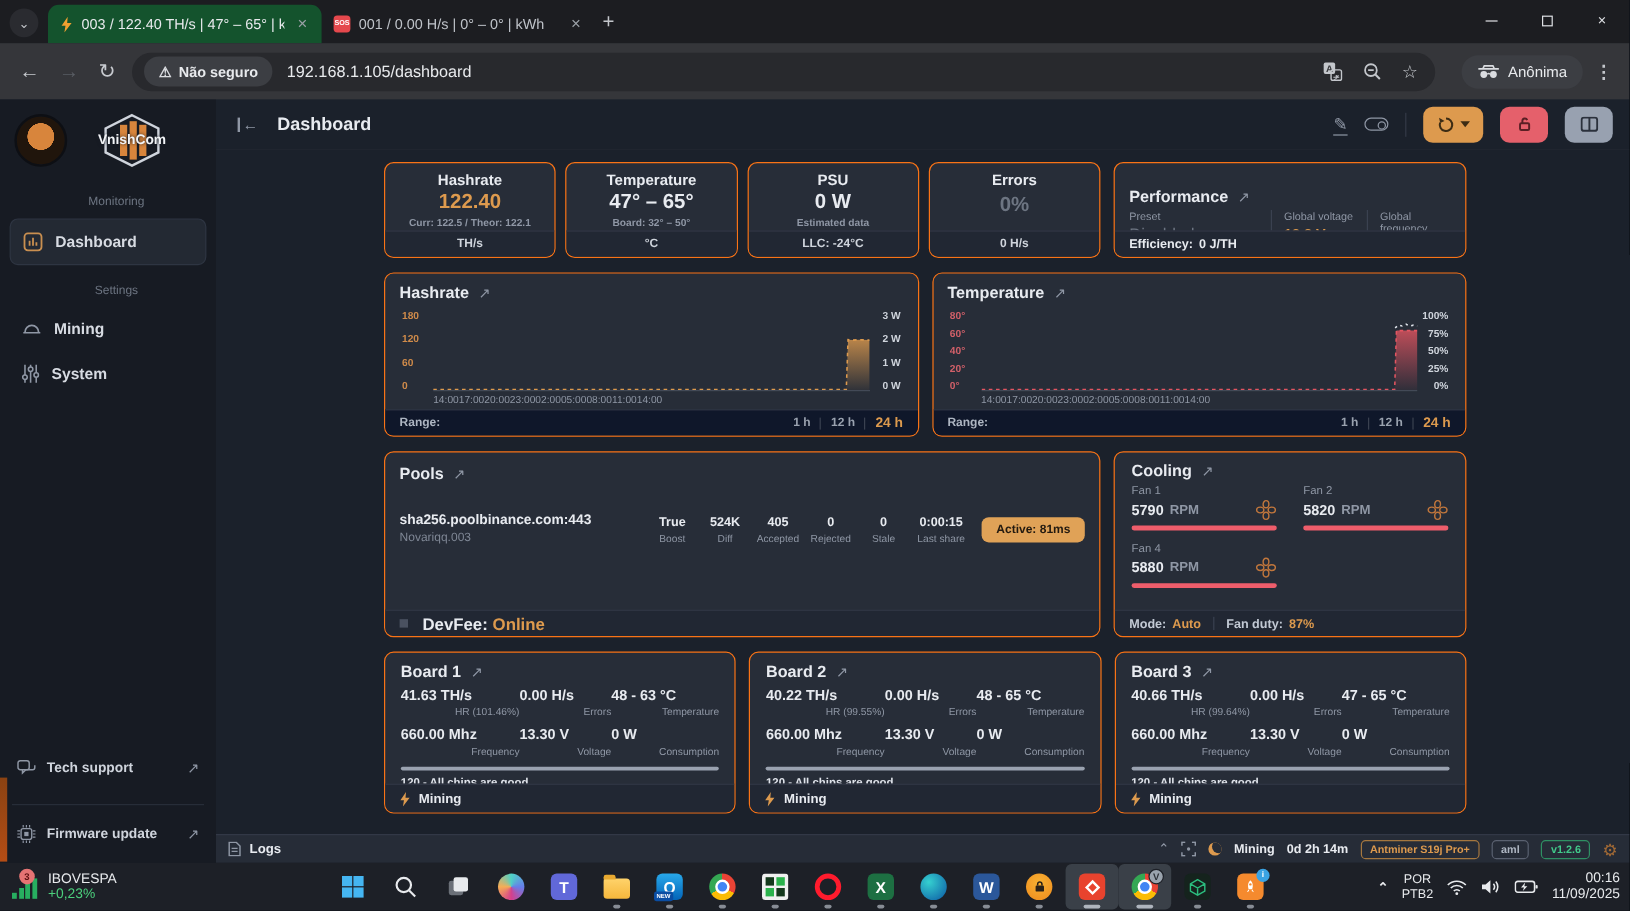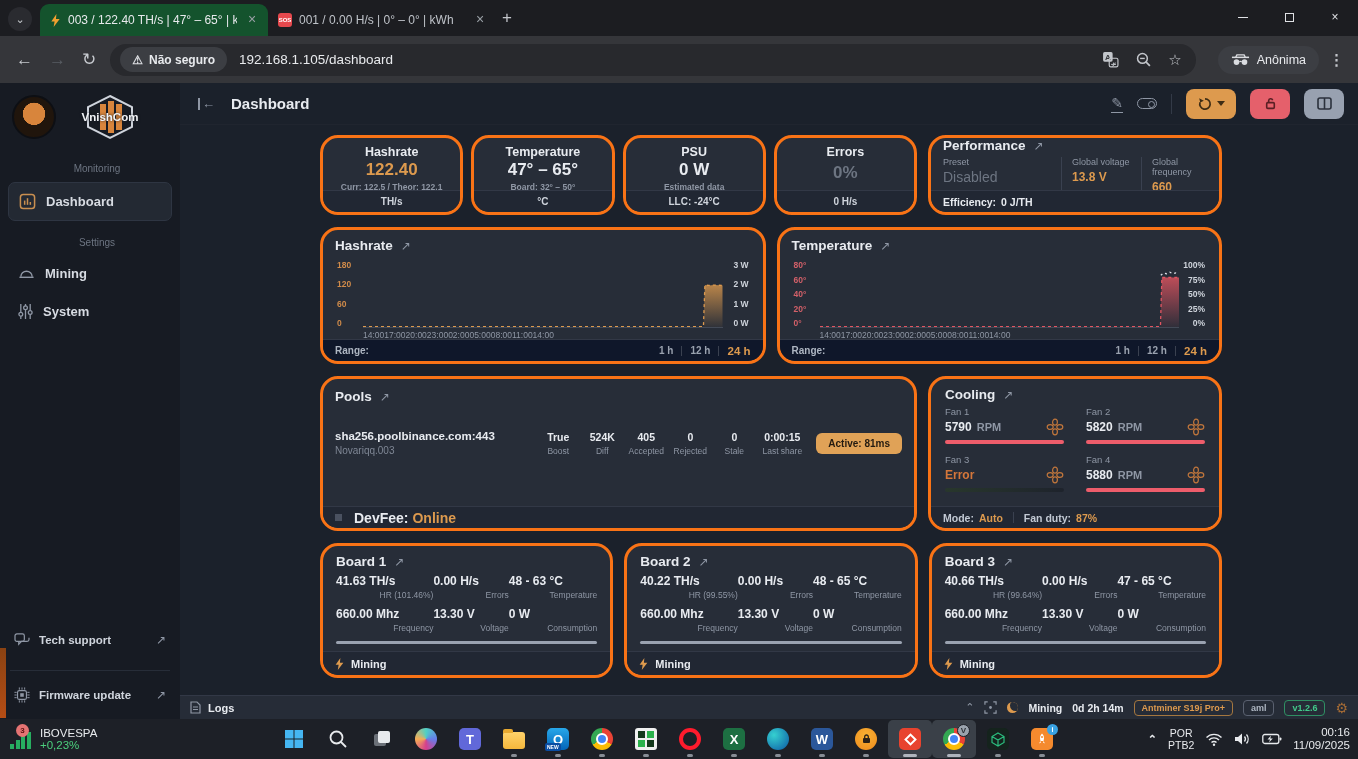--- a/index.html
+++ b/index.html
@@ -59,35 +59,35 @@
   .hdr-div { width:1px; height:20px; background:#333a47; }
   .btn { height:30px; border-radius:8px; display:flex; align-items:center; justify-content:center; gap:5px; }
   .btn-restart { width:50px; background:#dd9a4e; }
   .caret-dn { width:0; height:0; border-left:4px solid transparent; border-right:4px solid transparent; border-top:5px solid #3d2c14; }
   .btn-lock { width:40px; background:#e5606b; }
   .btn-layout { width:40px; background:#98a1b0; }
 
   .content { flex:1; padding:10px 0 0 140px; }
   .row { display:flex; gap:11px; width:902px; margin-bottom:12px; }
 
-  .card { background:#272d38; border:3px solid #f97316; border-radius:18px; position:relative; overflow:hidden; }
+  .card { background:#272d38; border:1px solid #f97316; border-radius:8px; position:relative; overflow:hidden; }
   .card-foot { position:absolute; left:0; right:0; bottom:0; height:22px; background:#212733; border-top:1px solid #323846; display:flex; align-items:center; padding:0 12px; }
   .ext { color:#8f97a5; font-size:12px; }
 
   
   .statgrid { width:597px; display:flex; gap:8px; }
   .stat-card { flex:1; height:80px; text-align:center; }
   .stat-title { color:#e8ebf0; font-size:12.5px; font-weight:bold; margin-top:7px; }
   .stat-value { font-size:17px; font-weight:bold; color:#e8ebf0; margin-top:1px; }
   .stat-value.orange { color:#dd9a4e; }
   .stat-value.dim { color:#6d7582; }
   .stat-sub { color:#8f97a5; font-size:8.5px; font-weight:bold; margin-top:2px; }
   .stat-card .card-foot { justify-content:center; font-size:10px; font-weight:bold; color:#cfd4dc; }
 
-  .perf-card { width:294px; height:80px; padding:0 12px; }
+  .perf-card { width:294px; height:80px; padding:20px 12px; }
   .title-row { display:flex; align-items:center; gap:8px; }
   .card-title { color:#e8ebf0; font-size:13.5px; font-weight:bold; }
   .perf-cols { display:flex; margin-top:4px; }
   .perf-col { padding-right:10px; }
   .perf-col + .perf-col { border-left:1px solid #3a4150; padding-left:10px; }
   .perf-label { color:#8f97a5; font-size:9px; }
   .perf-preset { color:#6d7582; font-size:14px; margin-top:2px; }
   .perf-val { color:#dd9a4e; font-size:12px; font-weight:bold; margin-top:3px; }
   .perf-card .card-foot { font-size:10.5px; font-weight:bold; color:#e8ebf0; gap:5px; }
 
@@ -621,36 +621,20 @@
                         <ellipse cx="9" cy="4.2" rx="2.4" ry="3"></ellipse>
                         <ellipse cx="13.8" cy="9" rx="3" ry="2.4"></ellipse>
                         <ellipse cx="9" cy="13.8" rx="2.4" ry="3"></ellipse>
                         <ellipse cx="4.2" cy="9" rx="3" ry="2.4"></ellipse>
                       </g>
                     </svg>
                 </div>
                 <div class="fan-bar"></div>
               </div>
               <div>
-                <div class="fan-label">Fan 3</div>
-                <div class="fan-valrow">
-                  <span class="fan-val err">Error</span>
-                  <span class="fan-unit"></span>
-                  <svg class="fan" width="18" height="18" viewBox="0 0 18 18">
-                      <g fill="none" stroke="#c0763c" stroke-width="1.2">
-                        <ellipse cx="9" cy="4.2" rx="2.4" ry="3"></ellipse>
-                        <ellipse cx="13.8" cy="9" rx="3" ry="2.4"></ellipse>
-                        <ellipse cx="9" cy="13.8" rx="2.4" ry="3"></ellipse>
-                        <ellipse cx="4.2" cy="9" rx="3" ry="2.4"></ellipse>
-                      </g>
-                    </svg>
-                </div>
-                <div class="fan-bar off"></div>
-              </div>
-              <div>
                 <div class="fan-label">Fan 4</div>
                 <div class="fan-valrow">
                   <span class="fan-val">5880</span>
                   <span class="fan-unit">RPM</span>
                   <svg class="fan" width="18" height="18" viewBox="0 0 18 18">
                       <g fill="none" stroke="#c0763c" stroke-width="1.2">
                         <ellipse cx="9" cy="4.2" rx="2.4" ry="3"></ellipse>
                         <ellipse cx="13.8" cy="9" rx="3" ry="2.4"></ellipse>
                         <ellipse cx="9" cy="13.8" rx="2.4" ry="3"></ellipse>
                         <ellipse cx="4.2" cy="9" rx="3" ry="2.4"></ellipse>

